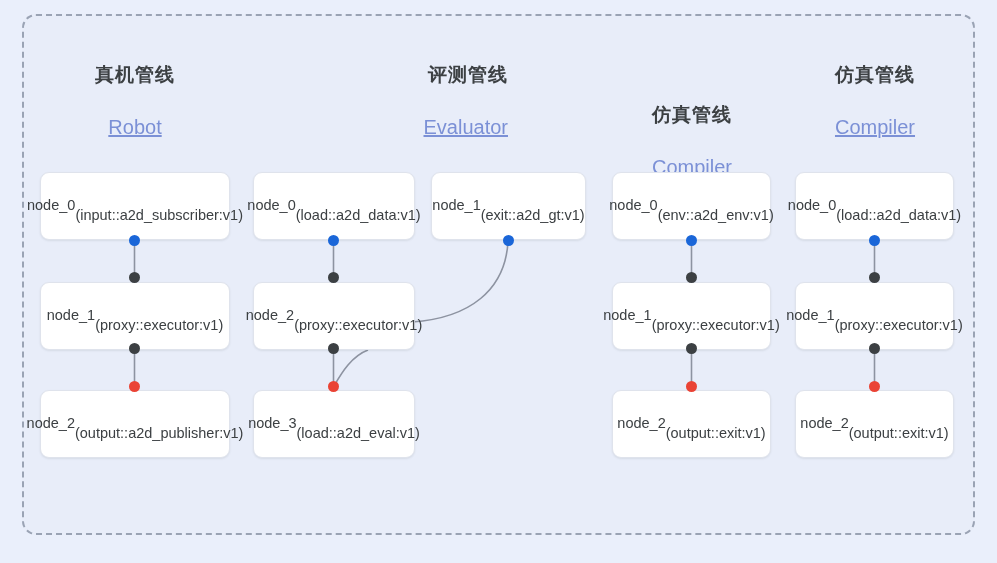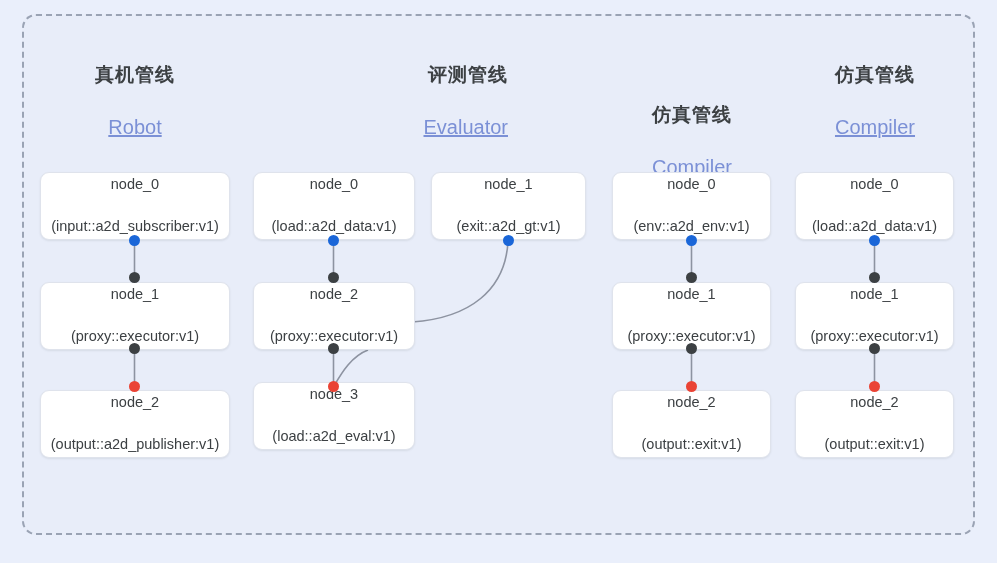--- a/index.html
+++ b/index.html
@@ -68,21 +68,21 @@
 
   
   .node {
     position: absolute;
     box-sizing: border-box;
     background: #ffffff;
     border: 1px solid #dfe3ec;
     border-radius: 9px;
     box-shadow: 0 1px 2px rgba(60,64,67,0.10);
     display: flex;
-    flex-direction: column;
+    flex-direction: row;
     align-items: center;
     justify-content: center;
     z-index: 3;
   }
   .node .nid {
     font-size: 14.5px;
     color: #3c4043;
     line-height: 1.5;
   }
   .node .nkind {
@@ -181,21 +181,21 @@
   </div>
   <div class="port blue" style="left:503px; top:235px;"></div>
 
   <div class="node" style="left:253px; top:282px; width:162px; height:68px;">
     <div class="nid">node_2</div>
     <div class="nkind">(proxy::executor:v1)</div>
   </div>
   <div class="port black" style="left:328px; top:272px;"></div>
   <div class="port black" style="left:328px; top:343px;"></div>
 
-  <div class="node" style="left:253px; top:382px; width:162px; height:68px;">
+  <div class="node" style="left:253px; top:390px; width:162px; height:68px;">
     <div class="nid">node_3</div>
     <div class="nkind">(load::a2d_eval:v1)</div>
   </div>
   <div class="port red" style="left:328px; top:381px;"></div>
 
   <div class="node" style="left:612px; top:172px; width:159px; height:68px;">
     <div class="nid">node_0</div>
     <div class="nkind">(env::a2d_env:v1)</div>
   </div>
   <div class="port blue" style="left:686px; top:235px;"></div>

